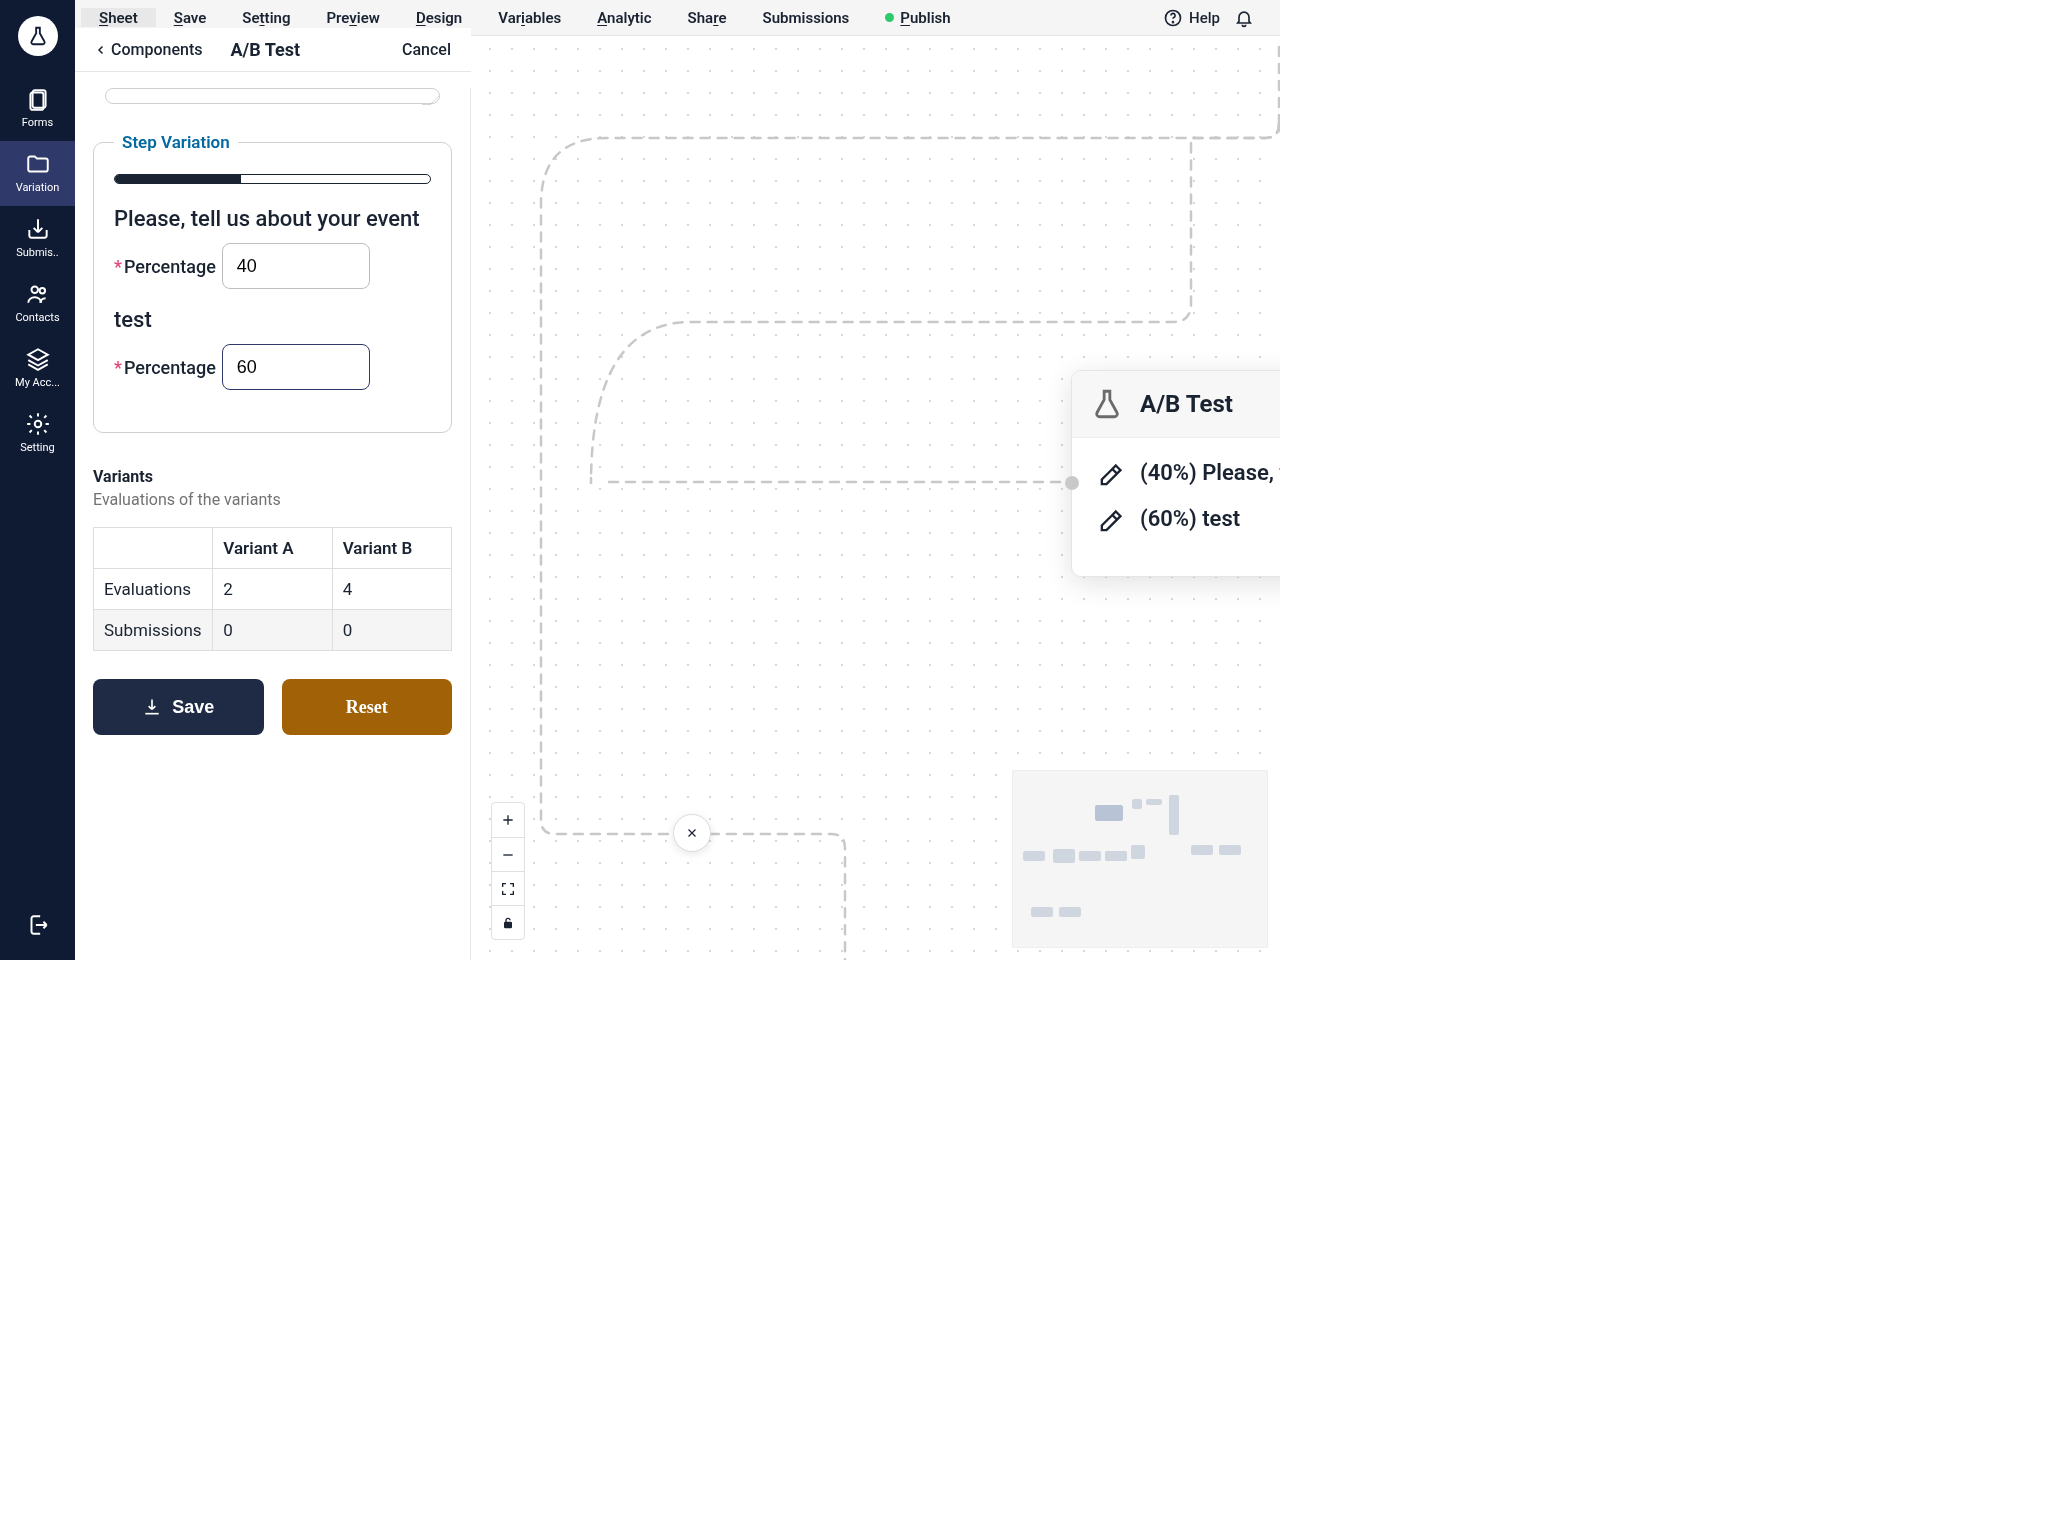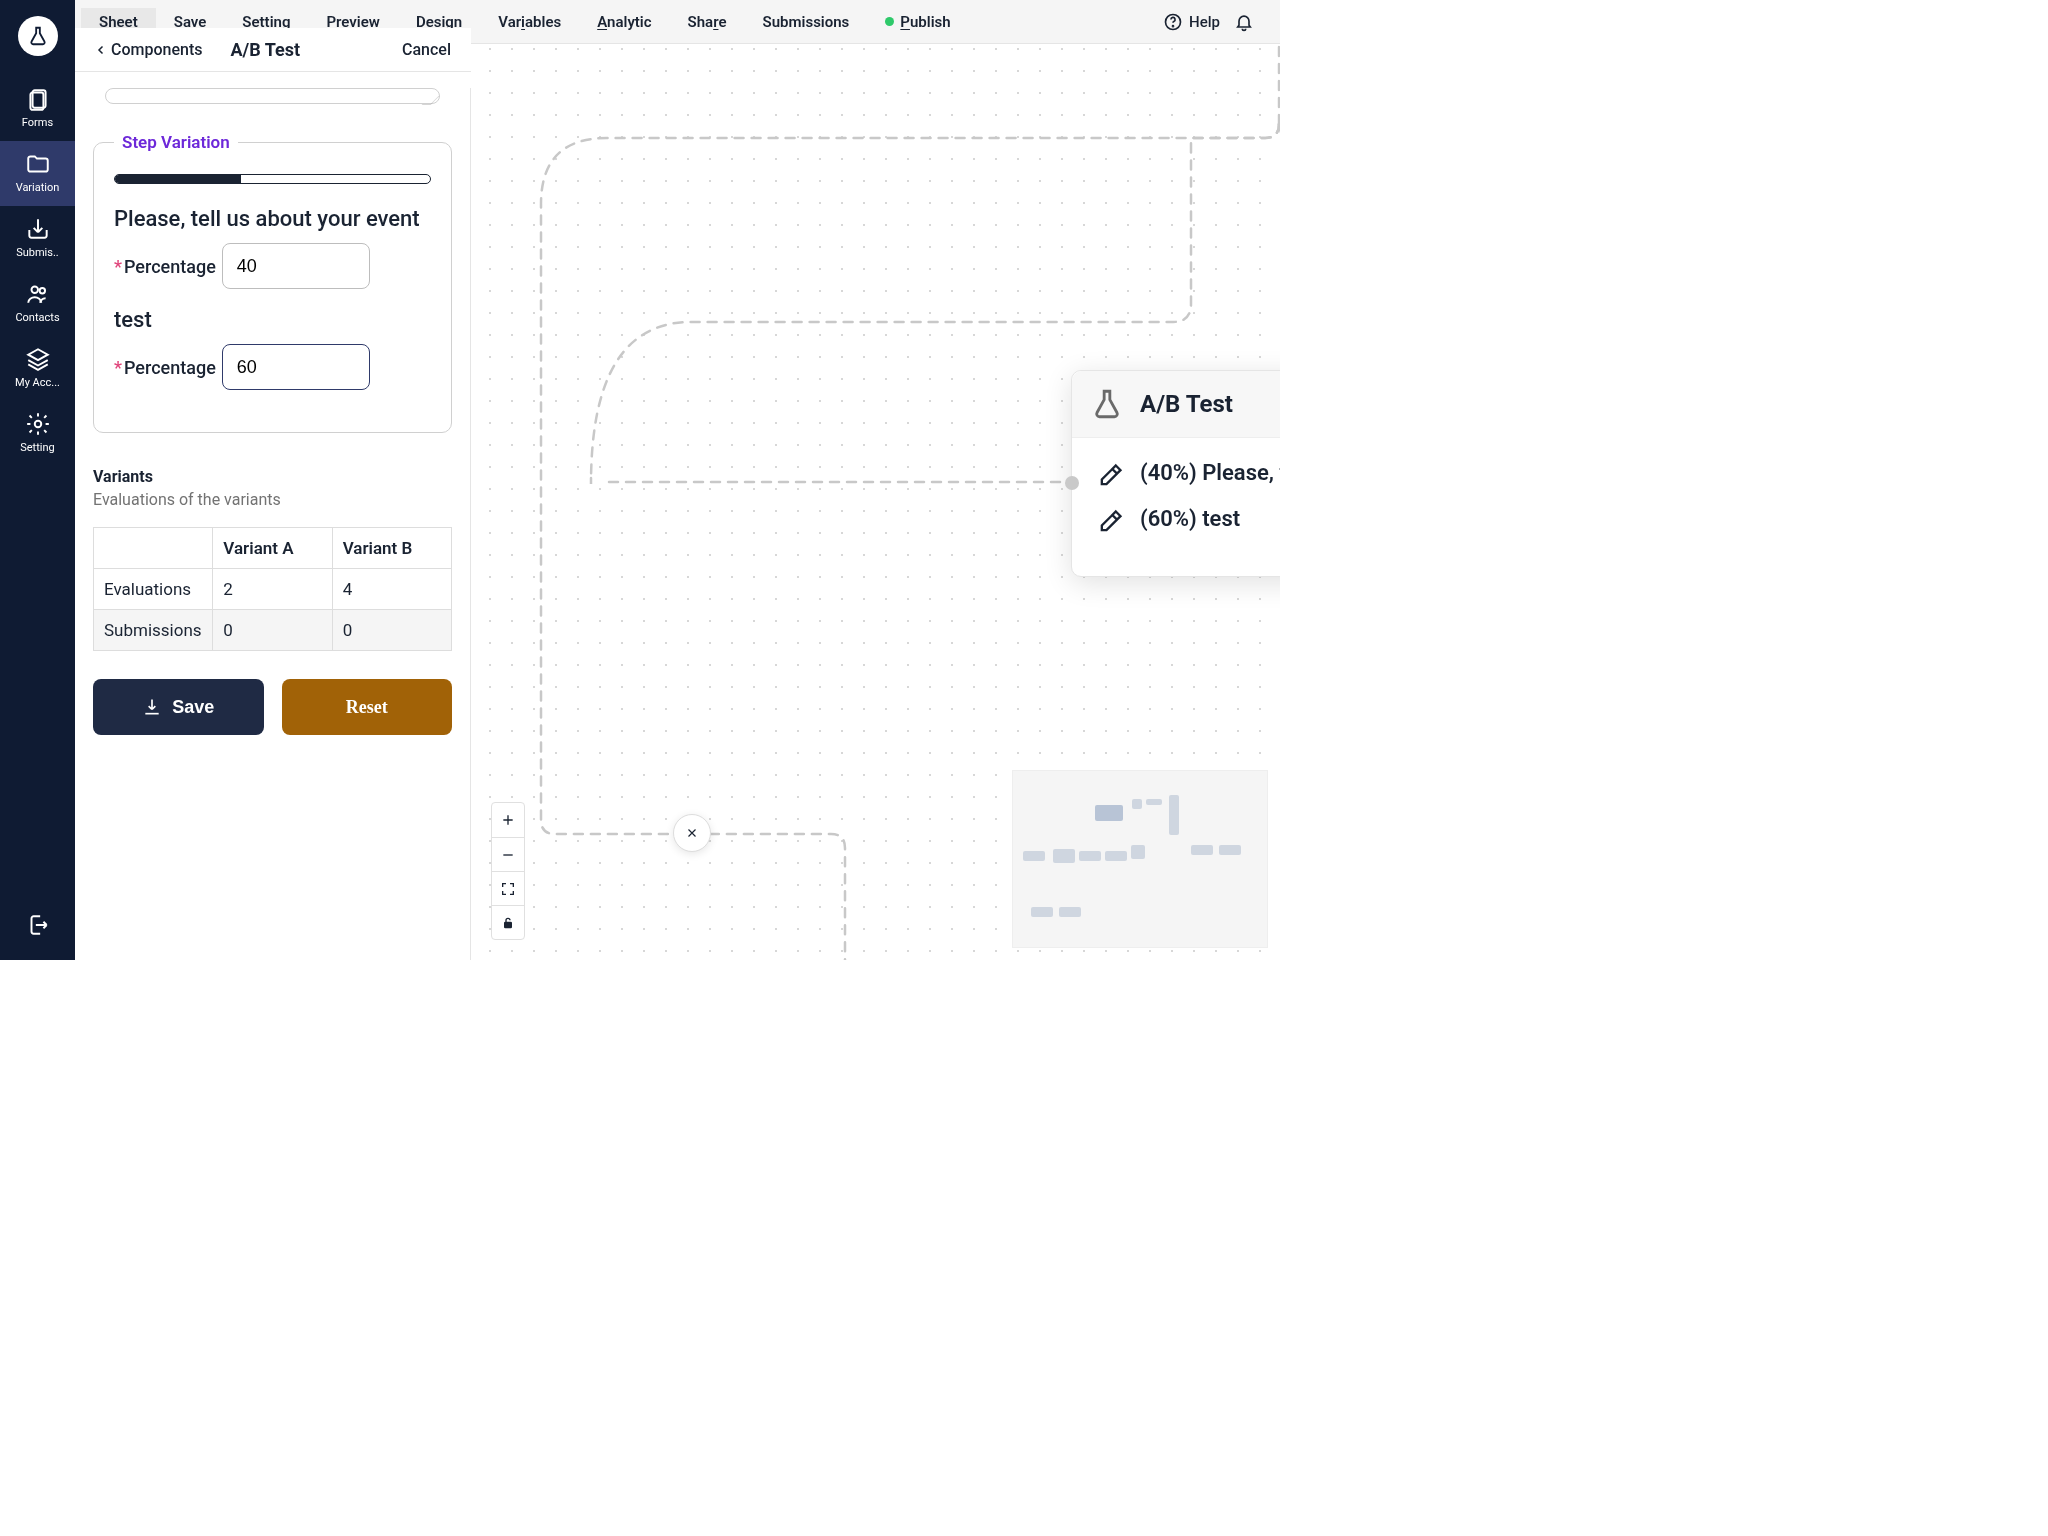--- a/index.html
+++ b/index.html
@@ -8,41 +8,41 @@
   
   .rail { position: absolute; left: 0; top: 0; width: 75px; height: 100%; background: #0f1b33; display: flex; flex-direction: column; align-items: center; z-index: 10; }
   .rail-logo { width: 40px; height: 40px; border-radius: 50%; background: #fff; margin: 16px 0 20px; display: flex; align-items: center; justify-content: center; }
   .rail-item { width: 75px; padding: 10px 12px 12px; display: flex; flex-direction: column; align-items: center; gap: 4px; cursor: pointer; color: #fff; }
   .rail-item.active { background: #2f3a6a; }
   .rail-item svg { width: 26px; height: 26px; stroke: #fff; fill: none; stroke-width: 1.8; }
   .rail-item span { font-size: 11px; font-weight: 400; }
   .rail-spacer { flex: 1; }
 
   
-  .topbar { position: absolute; left: 75px; top: 0; right: 0; height: 44px; background: #f5f5f5; border-bottom: 1px solid #e5e5e5; display: flex; align-items: center; padding: 8px 6px; }
+  .topbar { position: absolute; left: 75px; top: 0; right: 0; height: 36px; background: #f5f5f5; border-bottom: 1px solid #e5e5e5; display: flex; align-items: center; padding: 8px 6px; }
   .top-item { padding: 0 18px; height: 100%; display: flex; align-items: center; font-size: 15px; font-weight: 600; color: #1a2332; cursor: pointer; }
   .top-item.active { background: #e8e8e8; }
   .top-item .ul { text-decoration: underline; text-underline-offset: 2px; }
   .top-item .dot { width: 9px; height: 9px; border-radius: 50%; background: #2ec96a; margin-right: 6px; }
   .top-right { margin-left: auto; display: flex; align-items: center; gap: 14px; padding-right: 20px; }
   .top-right .help { display: flex; align-items: center; gap: 6px; font-size: 15px; font-weight: 500; }
   .top-right svg { width: 20px; height: 20px; stroke: #1a2332; fill: none; stroke-width: 2; }
 
   
   .panel-head { position: absolute; left: 75px; top: 28px; width: 396px; height: 44px; border-bottom: 1px solid #e5e5e5; background: #fff; display: flex; align-items: center; padding: 0 20px; }
   .panel-head .back { display: flex; align-items: center; gap: 4px; font-size: 16px; font-weight: 500; cursor: pointer; }
   .panel-head .title { margin-left: 28px; font-size: 18px; font-weight: 700; }
   .panel-head .cancel { margin-left: auto; font-size: 16px; font-weight: 500; cursor: pointer; }
 
   .panel-body { position: absolute; left: 75px; top: 88px; width: 396px; bottom: 0; overflow-y: auto; padding: 0 18px 30px; border-right: 1px solid #e5e5e5; }
   .mystery-box { border: 1px solid #d0d0d0; border-radius: 8px; height: 16px; margin: 0 12px 28px; position: relative; }
   .mystery-box::after { content:""; position:absolute; right:4px; bottom:-2px; width:8px; height:8px; border-right:1px solid #999; border-bottom:1px solid #999; transform: skew(-45deg,0); opacity:.4; }
 
   fieldset.step { border: 1px solid #d0d0d0; border-radius: 10px; padding: 18px 20px 24px; }
-  fieldset.step legend { padding: 0 8px; font-size: 17px; font-weight: 600; color: #6d28d9; }
+  fieldset.step legend { padding: 0 8px; font-size: 17px; font-weight: 600; color: #0369a1; }
   .prog { width: 100%; height: 10px; border: 1px solid #1a2332; border-radius: 6px; overflow: hidden; margin: 4px 0 22px; }
   .prog-fill { height: 100%; background: #1a2332; width: 40%; }
   .step-label { font-size: 22px; font-weight: 500; margin-bottom: 12px; }
   .pct-row { display: flex; align-items: center; gap: 6px; margin-bottom: 18px; }
   .pct-row .lbl { font-size: 18px; font-weight: 500; }
   .pct-row .req { color: #e0457b; margin-right: 2px; }
   .pct-row input { width: 148px; height: 46px; border: 1.5px solid #bdbdbd; border-radius: 8px; font-size: 18px; padding: 0 14px; }
   .pct-row.focus input { border-color: #2f3a6a; }
 
   .variants-h { font-size: 16px; font-weight: 700; margin-top: 34px; }

